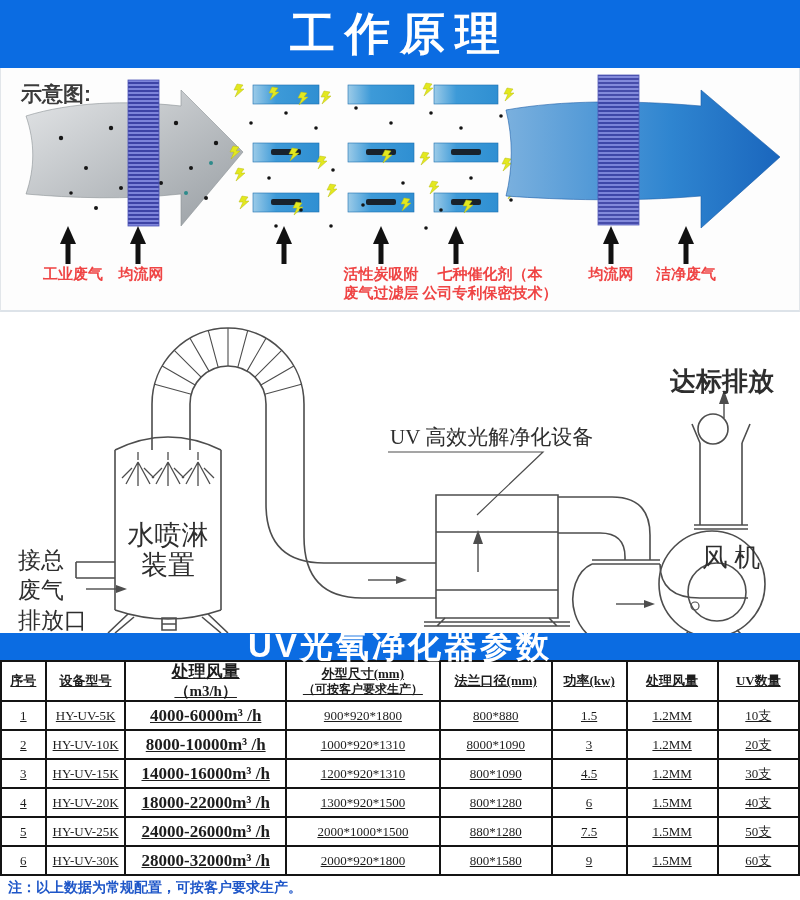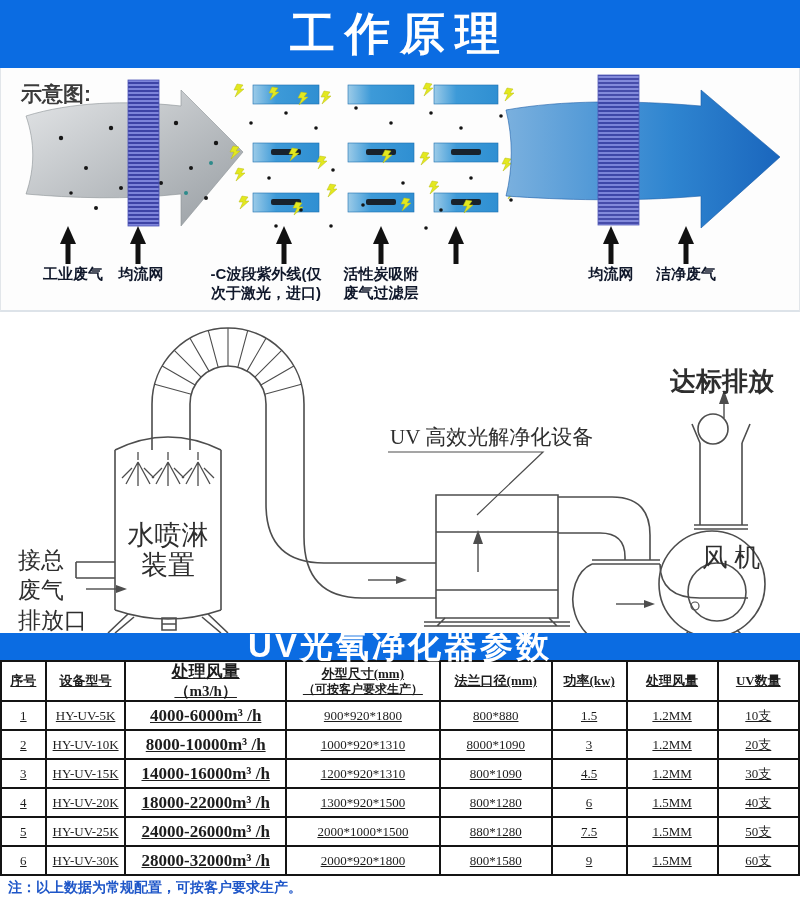--- a/index.html
+++ b/index.html
@@ -10,21 +10,21 @@
           display:flex;align-items:center;justify-content:center;}
   .banner-top{height:68px;font-size:45px;font-weight:800;letter-spacing:10px;}
   .banner-mid{height:27px;font-size:33px;font-weight:700;letter-spacing:3px;}
 
   
   .schematic{position:relative;width:798px;height:242px;background:#fdfdfd;
              border-left:1px solid #e2e6ea;border-right:1px solid #e2e6ea;border-bottom:2px solid #dde3e9;}
   .schem-caption{position:absolute;left:20px;top:12px;font-size:21px;font-weight:700;color:#3b3b3b;}
   .schem-svg{position:absolute;left:0;top:0;}
   .stage{position:absolute;top:197px;transform:translateX(-50%);text-align:center;
-         font-size:15px;font-weight:700;color:#0f172a;line-height:1.25;white-space:nowrap;}
+         font-size:15px;font-weight:700;color:#ef4444;line-height:1.25;white-space:nowrap;}
 
   
   .drawing{position:relative;width:800px;height:321px;background:#ffffff;}
   .draw-svg{position:absolute;left:0;top:0;}
   .draw-svg text{font-family:"Liberation Serif","DejaVu Serif",serif;fill:#2e2e2e;}
 
   
   table.params{width:800px;border-collapse:collapse;table-layout:fixed;
                font-family:"Liberation Serif","DejaVu Serif",serif;color:#1d1d1d;}
   table.params th,table.params td{border:2px solid #141414;text-align:center;vertical-align:middle;
@@ -177,27 +177,27 @@
   </svg>
 
   <div class="schem-caption">示意图:</div>
 
   <div class="stage" style="left:72px">
     <div>工业废气</div>
     </div>
   <div class="stage" style="left:140px">
     <div>均流网</div>
     </div>
-  <div class="stage" style="left:265px">
-    <div>-C波段紫外线(仅</div>
-      <div>次于激光，进口)</div>
-    </div>
   <div class="stage" style="left:380px">
     <div>活性炭吸附</div>
       <div>废气过滤层</div>
+    </div>
+  <div class="stage" style="left:489px">
+    <div>七种催化剂（本</div>
+      <div>公司专利保密技术）</div>
     </div>
   <div class="stage" style="left:610px">
     <div>均流网</div>
     </div>
   <div class="stage" style="left:685px">
     <div>洁净废气</div>
     </div>
 </section>
 
 <section class="drawing">

